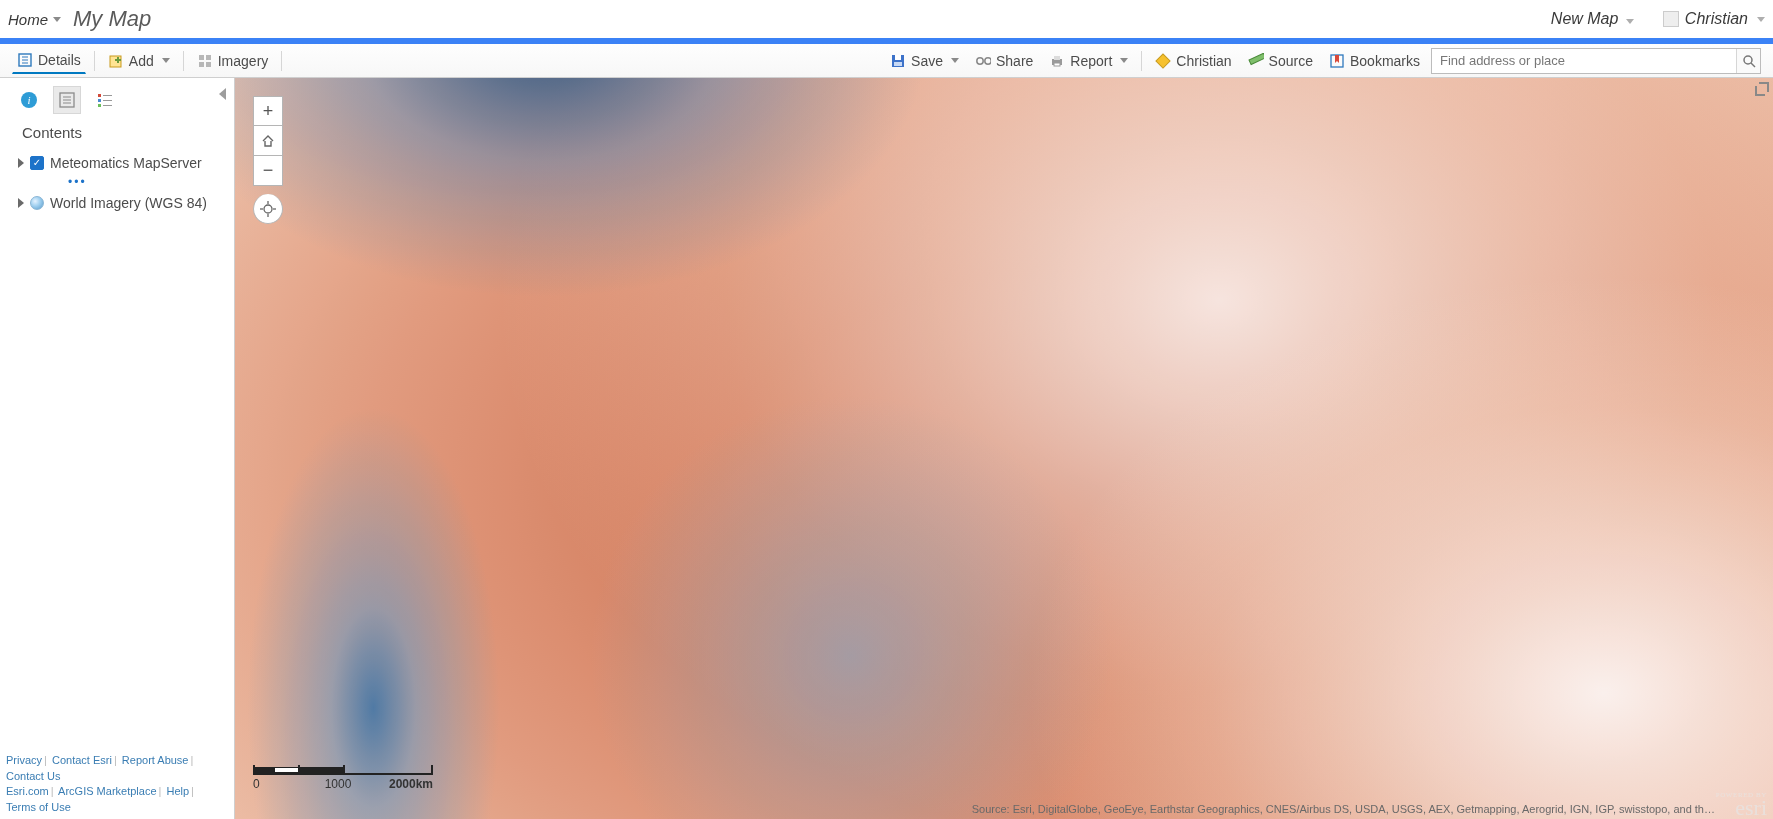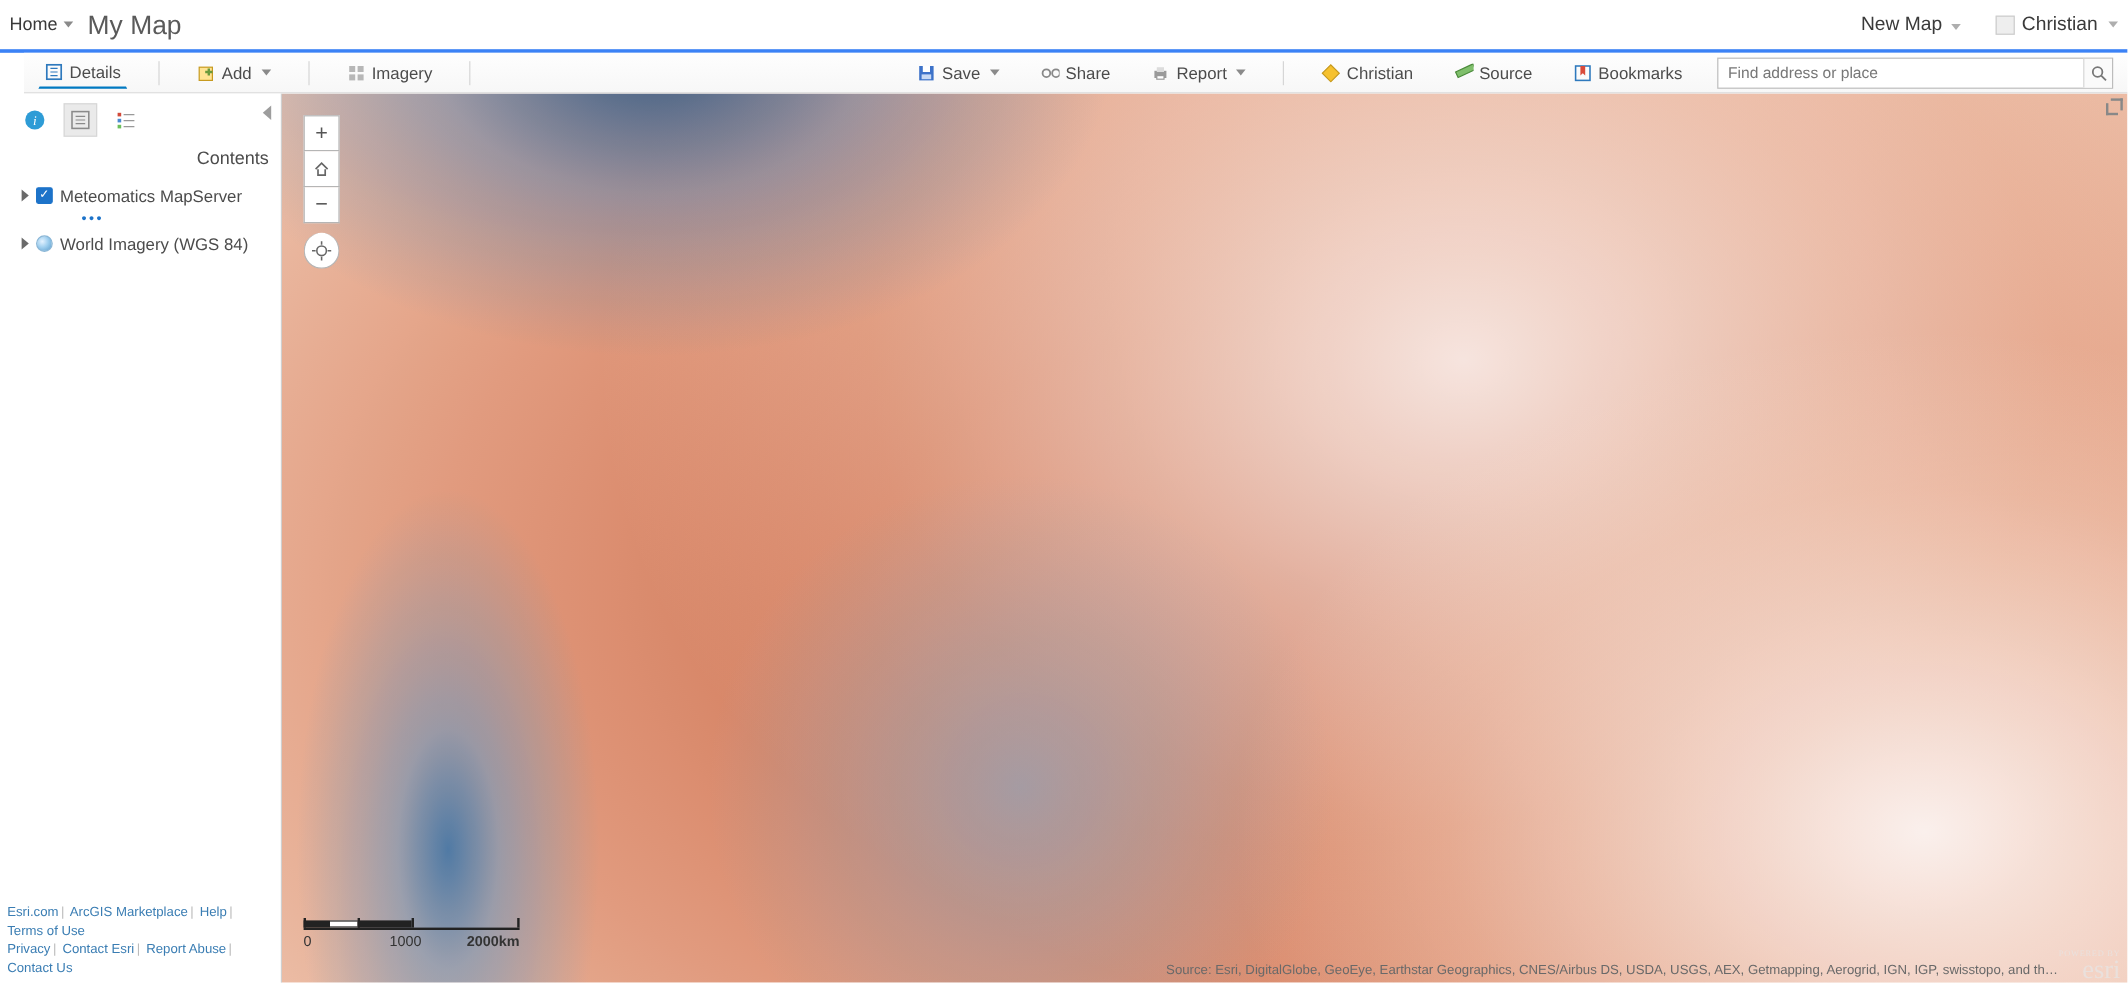--- a/index.html
+++ b/index.html
@@ -12,21 +12,22 @@
     height: 819px;
     overflow: hidden;
     position: relative;
     background: #fff;
   }
   
   .topbar {
     height: 44px;
     display: flex;
     padding: 0 8px;
-    border-bottom: 3px solid #3b82f6;
+    border-bottom: 6px solid #3b82f6;
+    font-style: italic;
   }
   .topbar-left { display:flex; align-items:center; gap:12px; flex:1; }
   .home-link { display:flex; align-items:center; gap:2px; color:#3a3a3a; font-size:15px; cursor:pointer; }
   .caret-down {
     width:0; height:0; border-left:4px solid transparent; border-right:4px solid transparent;
     border-top:5px solid #8a8a8a; display:inline-block; margin-left:3px;
   }
   .caret-down.light { border-top-color:#aeaeae; }
   .map-title { font-size:22px; color:#5a5a5a; font-weight:400; }
   .topbar-right { display:flex; align-items:center; gap:14px; }
@@ -34,22 +35,21 @@
   .user-link { display:flex; align-items:center; gap:6px; font-size:16px; color:#3a3a3a; cursor:pointer;padding-left:15px; }
   .avatar { width:16px; height:16px; background:#eee; border:1px solid #ccc; }
 
   
   .toolbar {
     height: 34px;
     border-bottom: 1px solid #cfcfcf;
     background: linear-gradient(#fefefe,#f7f7f7);
     display:flex; align-items:center;
     padding: 0 12px;
-    gap: 24px;
-    margin-left: 20px;
+    gap: 6px;
   }
   .tool-sep { width:1px; height:20px; background:#d6d6d6; margin:0 2px; }
   .tool-btn {
     display:flex; align-items:center; gap:5px; padding:3px 4px;
     cursor:pointer; color:#4c4c4c; font-size:14px;
     border:1px solid transparent;
   }
   .tool-btn.active { border-bottom:2px solid #0079c1; padding-bottom:4px; }
   .spacer { flex:1; }
   .search-wrap { position:relative; }
@@ -80,21 +80,21 @@
   .side-iconcell {
     width:28px; height:28px; display:flex; align-items:center; justify-content:center;
     cursor:pointer; border:1px solid transparent;
   }
   .side-iconcell.selected { background:#eaeaea; border:1px solid #d7d7d7; }
   .collapse-caret {
     position:absolute; top:10px; right:8px;
     width:0; height:0; border-top:6px solid transparent; border-bottom:6px solid transparent;
     border-right:7px solid #9d9d9d; cursor:pointer;
   }
-  .panel-head { padding:6px 10px 4px 10px; font-size:15px; color:#4c4c4c;text-align:right; }
+  .panel-head { padding:6px 10px 4px 22px; font-size:15px; color:#4c4c4c; }
   .layer-list { padding:4px 4px; font-size:14px; }
   .layer-item { display:flex; align-items:center; gap:6px; padding:6px 6px 4px 14px; }
   .tri {
     width:0;height:0;border-top:5px solid transparent;border-bottom:5px solid transparent;
     border-left:6px solid #6a6a6a; cursor:pointer;
   }
   .chk { width:14px; height:14px; border:1px solid #8a8a8a; border-radius:2px; display:inline-flex; align-items:center; justify-content:center; background:#fff;}
   .chk.checked { background:#1d73c9; border-color:#1d73c9; color:#fff; font-size:10px; line-height:10px; }
   .layer-name { color:#4c4c4c; }
   .layer-globe {
@@ -358,30 +358,30 @@
 
       <div class="layer-item">
         <span class="tri"></span>
         <span class="layer-globe"></span>
         <span class="layer-name">World Imagery (WGS 84)</span>
       </div>
     </div>
 
     <div class="side-foot">
       <div>
+        <a>Privacy</a><span class="sep">|</span>
+        <a>Contact Esri</a><span class="sep">|</span>
+        <a>Report Abuse</a><span class="sep">|</span>
+        <a>Contact Us</a>
+      </div>
+      <div>
         <a>Esri.com</a><span class="sep">|</span>
         <a>ArcGIS Marketplace</a><span class="sep">|</span>
         <a>Help</a><span class="sep">|</span>
         <a>Terms of Use</a>
-      </div>
-      <div>
-        <a>Privacy</a><span class="sep">|</span>
-        <a>Contact Esri</a><span class="sep">|</span>
-        <a>Report Abuse</a><span class="sep">|</span>
-        <a>Contact Us</a>
       </div>
     </div>
   </div>
 
   <div class="mapview">
     <div class="basemap"></div>
 
     <div class="zoom-ctrl">
       <div class="zc-btn">+</div>
       <div class="zc-btn">

